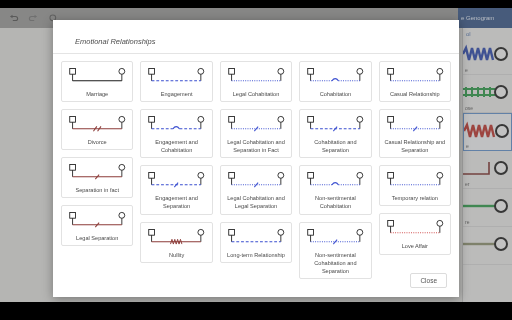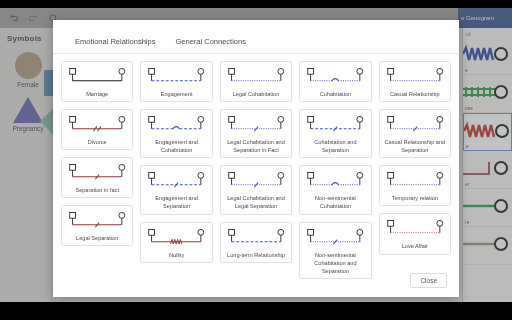--- a/index.html
+++ b/index.html
@@ -107,20 +107,21 @@
     background: #fff;
     box-shadow: 0 2px 10px rgba(0,0,0,.35);
     overflow: hidden;
   }
   #tabs {
     display: flex; align-items: flex-end;
     height: 34px;
     padding: 0 12px;
     border-bottom: 1px solid #e4e4e4;
     margin: 0 0 0 0;
+    font-style: italic;
   }
   .tab {
     font-size: 7.5px; color: #4d4d4d;
     padding: 0 10px 6px 10px;
     white-space: nowrap;
     border-bottom: 2px solid transparent;
     margin-bottom: -1px;
   }
   .tab.active { color: #6c9bdd; border-bottom-color: #6c9bdd; }
 
@@ -175,33 +176,20 @@
       <svg class="tb-ico" viewBox="0 0 16 16">
         <circle cx="7" cy="7" r="4.2" stroke="#444" stroke-width="1.5" fill="none"></circle>
         <path d="M10.2 10.2 L14 14" stroke="#444" stroke-width="1.6"></path>
       </svg>
     </div>
 
     <div id="app-topbar-right">
       <span>e Genogram</span>
     </div>
 
-    <div id="app-left">
-      <div id="app-left-title">Symbols</div>
-      <div class="sym-block">
-        <div class="sym-circle"></div>
-        <div class="sym-label">Female</div>
-      </div>
-      <div class="sym-block">
-        <div class="sym-tri"></div>
-        <div class="sym-label">Pregnancy</div>
-      </div>
-      <div class="sym-sq-blue"></div>
-      <div class="sym-dia"></div>
-    </div>
 
     <div id="app-right">
       <div id="app-right-title">ol</div>
       <div id="rp-list">
           <div class="rp-item">
             <svg width="48" height="28" viewBox="0 0 48 28" class="rp-svg">
               <path d="M0 14 L3 8 L6 20 L9 8 L12 20 L15 8 L18 20 L21 8 L24 20 L27 8 L30 20" fill="none" stroke="#1f3fae" stroke-width="2.4"></path>
               <circle cx="38" cy="14" r="6" fill="#fff" stroke="#111" stroke-width="2"></circle>
             </svg>
             <div class="rp-cap">e</div>
@@ -251,21 +239,20 @@
     </div>
 
   </div>
 
   <div id="scrim"></div>
 
   <div id="dialog">
 
     <div id="tabs">
         <div class="tab"><span>Emotional Relationships</span></div>
-        <div class="tab"><span>General Connections</span></div>
       </div>
 
     <div id="grid">
         <div class="col">
           <div class="card">
             <svg viewBox="0 0 68 23" class="card-art">
               <rect x="5" y="2" width="6" height="6" fill="#fff" stroke="#1a1a1a" stroke-width="0.9"></rect>
               <line x1="8" y1="8" x2="8" y2="15" stroke="#1a1a1a" stroke-width="0.9"></line>
               <circle cx="60" cy="5" r="3.1" fill="#fff" stroke="#1a1a1a" stroke-width="0.9"></circle>
               <line x1="60" y1="8.1" x2="60" y2="15" stroke="#1a1a1a" stroke-width="0.9"></line>

